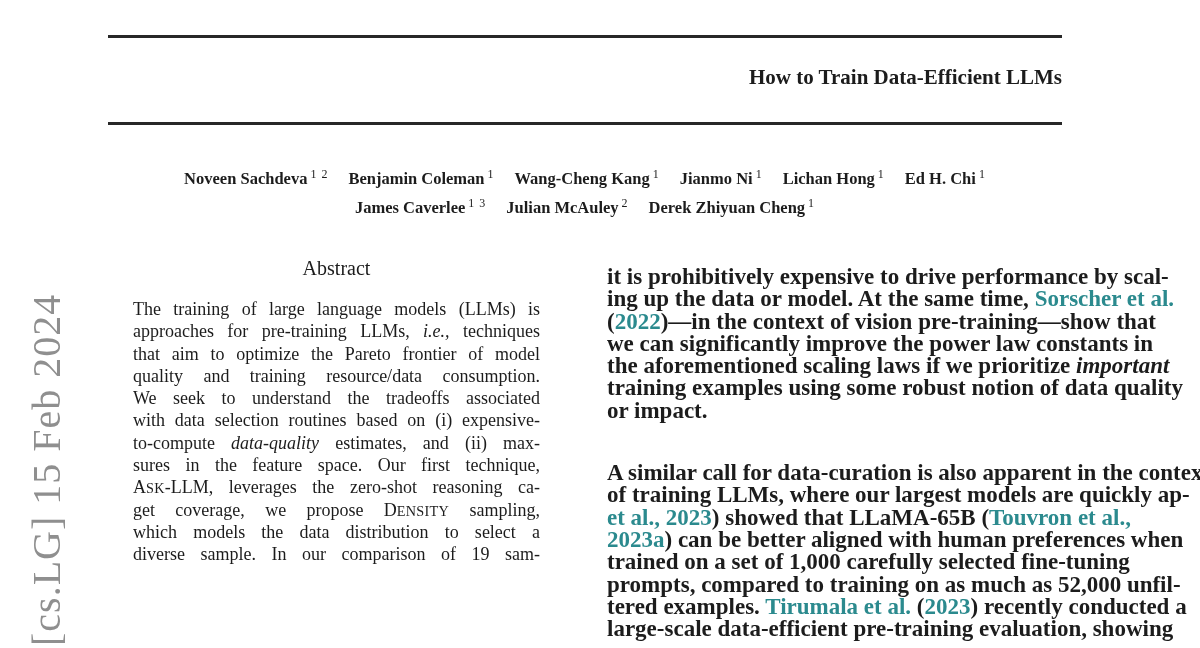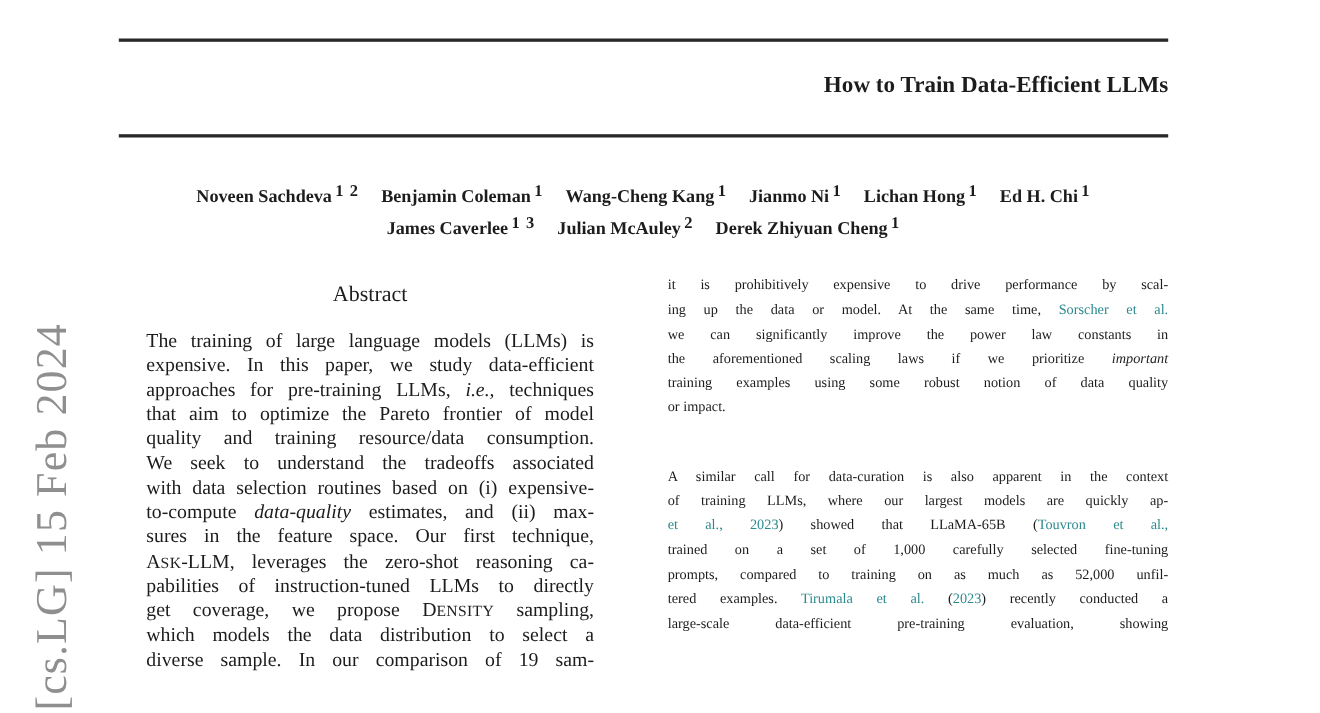--- a/index.html
+++ b/index.html
@@ -16,25 +16,25 @@
   .rule-mid{top:122px;height:3px;}
   .title{
     position:absolute;left:108px;width:954px;top:64px;text-align:right;
     font-size:21px;font-weight:bold;line-height:26px;
   }
   .authors{
     position:absolute;left:108px;width:954px;top:162px;text-align:center;
     font-size:16.5px;font-weight:bold;line-height:24px;
   }
   .author{margin:0 10px;white-space:nowrap;}
-  .asup{font-size:15px;font-weight:bold;margin-left:3px;vertical-align:6px;letter-spacing:1px;}
+  .asup{font-size:12px;font-weight:normal;margin-left:3px;vertical-align:6px;letter-spacing:1px;}
   .col-abstract{position:absolute;left:133px;top:257px;width:407px;}
   .abs-heading{font-size:20px;font-weight:normal;line-height:22px;text-align:center;margin:0 0 19px 0;}
   .abs-body{font-size:18px;}
-  .col-right{position:absolute;left:607px;top:248px;width:455px;font-size:13px;}
+  .col-right{position:absolute;left:607px;top:266px;width:455px;font-size:23px;font-weight:bold;}
   .para2{margin-top:40px;}
   .tline{
     white-space:nowrap;line-height:22.3px;height:22.3px;
     text-align:justify;text-align-last:justify;
   }
   .tline.lastline{text-align-last:left;}
   .seg-i{font-style:italic;margin-top:38px;}
   .seg-c{color:var(--cite,#2b8a8e);}
   .seg-sc{font-size:0.79em;letter-spacing:0.3px;}
 </style>
@@ -53,49 +53,49 @@
 
   <div class="authors">
     <div><span class="author"><span>Noveen Sachdeva</span><span class="asup">1 2</span></span><span class="author"><span>Benjamin Coleman</span><span class="asup">1</span></span><span class="author"><span>Wang-Cheng Kang</span><span class="asup">1</span></span><span class="author"><span>Jianmo Ni</span><span class="asup">1</span></span><span class="author"><span>Lichan Hong</span><span class="asup">1</span></span><span class="author"><span>Ed H. Chi</span><span class="asup">1</span></span></div>
     <div><span class="author"><span>James Caverlee</span><span class="asup">1 3</span></span><span class="author"><span>Julian McAuley</span><span class="asup">2</span></span><span class="author"><span>Derek Zhiyuan Cheng</span><span class="asup">1</span></span></div>
   </div>
 
   <div class="col-abstract">
     <div class="abs-heading">Abstract</div>
     <div class="abs-body">
         <div class="tline"><span>The training of large language models (LLMs) is</span></div>
-        <div class="tline"><span>expensive. In this paper, we study data-efficient</span></div>
         <div class="tline"><span>approaches for pre-training LLMs, </span><span class="seg-i">i.e.,</span><span> techniques</span></div>
         <div class="tline"><span>that aim to optimize the Pareto frontier of model</span></div>
         <div class="tline"><span>quality and training resource/data consumption.</span></div>
         <div class="tline"><span>We seek to understand the tradeoffs associated</span></div>
         <div class="tline"><span>with data selection routines based on (i) expensive-</span></div>
         <div class="tline"><span>to-compute </span><span class="seg-i">data-quality</span><span> estimates, and (ii) max-</span></div>
         <div class="tline"><span>sures in the feature space. Our first technique,</span></div>
         <div class="tline"><span>A</span><span class="seg-sc">SK</span><span>-LLM, leverages the zero-shot reasoning ca-</span></div>
-        <div class="tline"><span>pabilities of instruction-tuned LLMs to directly</span></div>
         <div class="tline"><span>get coverage, we propose D</span><span class="seg-sc">ENSITY</span><span> sampling,</span></div>
         <div class="tline"><span>which models the data distribution to select a</span></div>
         <div class="tline"><span>diverse sample. In our comparison of 19 sam-</span></div>
       </div>
   </div>
 
   <div class="col-right">
     <div class="para1">
         <div class="tline"><span>it is prohibitively expensive to drive performance by scal-</span></div>
         <div class="tline"><span>ing up the data or model. At the same time, </span><span class="seg-c">Sorscher et al.</span></div>
+        <div class="tline"><span>(</span><span class="seg-c">2022</span><span>)—in the context of vision pre-training—show that</span></div>
         <div class="tline"><span>we can significantly improve the power law constants in</span></div>
         <div class="tline"><span>the aforementioned scaling laws if we prioritize </span><span class="seg-i">important</span></div>
         <div class="tline"><span>training examples using some robust notion of data quality</span></div>
         <div class="tline lastline"><span>or impact.</span></div>
       </div>
     <div class="para2">
         <div class="tline"><span>A similar call for data-curation is also apparent in the context</span></div>
         <div class="tline"><span>of training LLMs, where our largest models are quickly ap-</span></div>
         <div class="tline"><span class="seg-c">et al., 2023</span><span>) showed that LLaMA-65B (</span><span class="seg-c">Touvron et al.,</span></div>
+        <div class="tline"><span class="seg-c">2023a</span><span>) can be better aligned with human preferences when</span></div>
         <div class="tline"><span>trained on a set of 1,000 carefully selected fine-tuning</span></div>
         <div class="tline"><span>prompts, compared to training on as much as 52,000 unfil-</span></div>
         <div class="tline"><span>tered examples. </span><span class="seg-c">Tirumala et al.</span><span> (</span><span class="seg-c">2023</span><span>) recently conducted a</span></div>
         <div class="tline"><span>large-scale data-efficient pre-training evaluation, showing</span></div>
       </div>
   </div>
 
 </div>
 
 </body></html>

